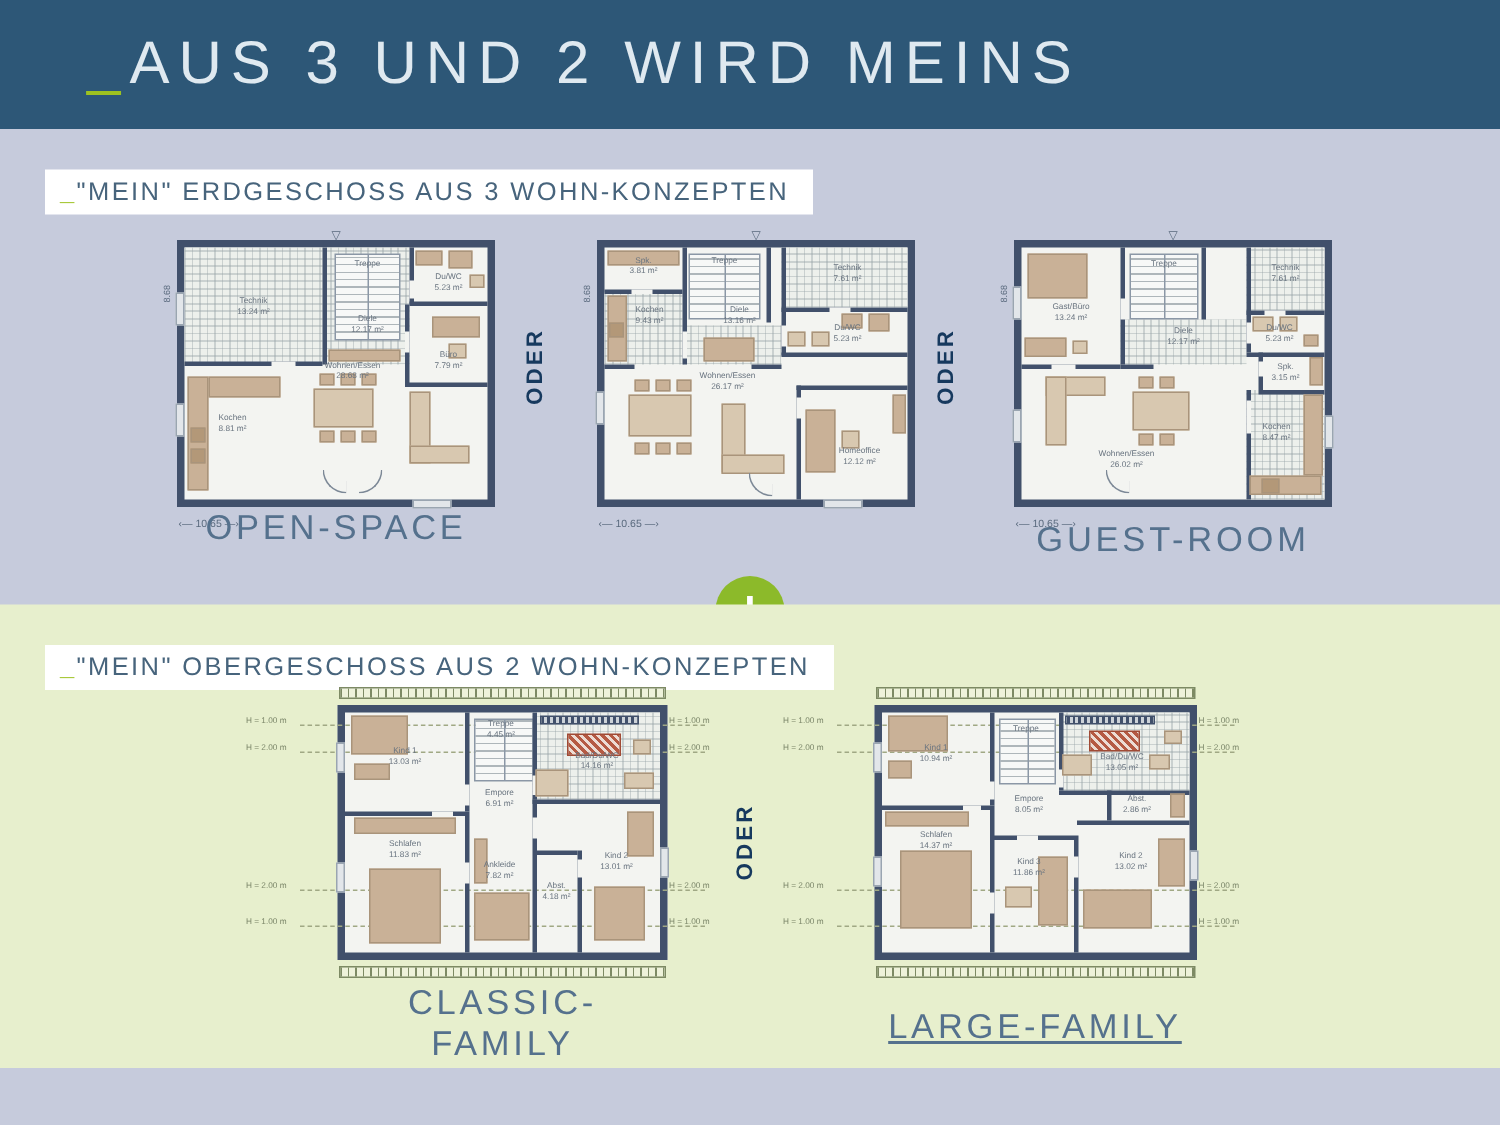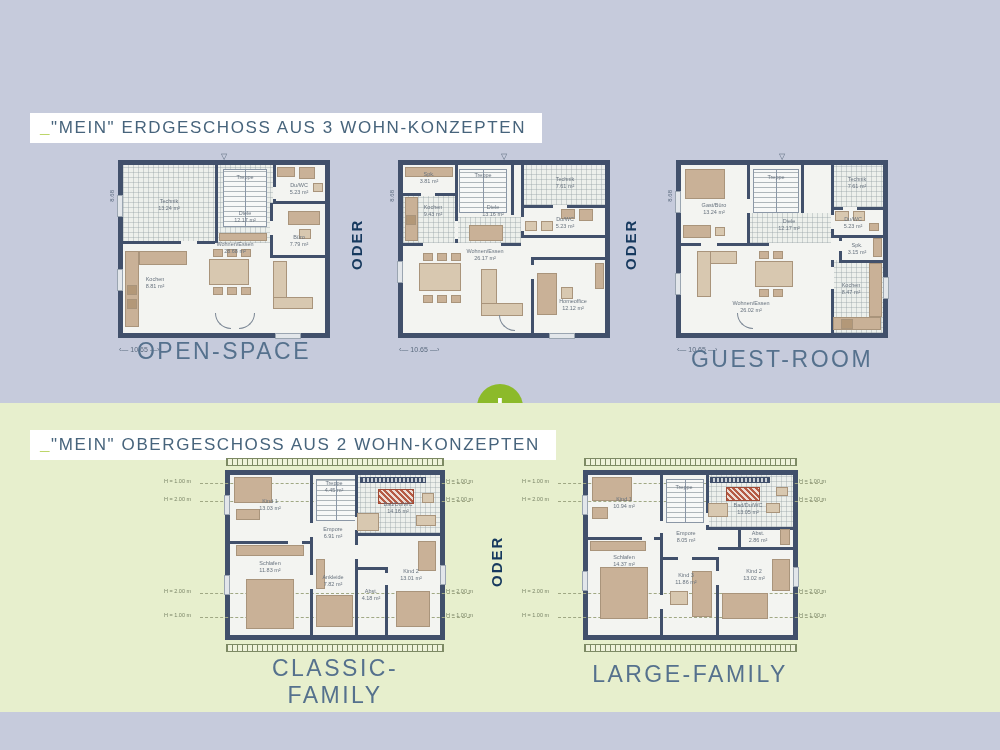--- a/index.html
+++ b/index.html
@@ -66,20 +66,23 @@
   .ruler { position:absolute; height:8px; border:1px solid #7d8a64;
            background:repeating-linear-gradient(90deg, #7d8a64 0 1px, #eef2da 1px 5px); }
   .dash { position:absolute; height:0; border-top:1px dashed #a0a884; }
   .hmark { position:absolute; font-size:5.5px; color:#7a8568; white-space:nowrap; }
 </style>
 </head>
 <body>
 
 <div class="page">
 
+  <div class="header">
+    <div class="title"><span class="acc">_</span><span>AUS 3 UND 2 WIRD MEINS</span></div>
+  </div>
   <div class="pointer"></div>
 
   <div class="eg-section">
     <div class="label-box"><span class="acc">_</span><span>"MEIN" ERDGESCHOSS AUS 3 WOHN-KONZEPTEN</span></div>
 
     <div class="plan" style="left:118px; top:74px; width:212px; height:178px;">
       <span class="roofmark">▽</span>
       <span class="vdim">8.68</span>
       <span class="wdim">10.65</span>
       <div class="tile" style="left:0;top:0;width:92px;height:78px;"></div>
@@ -474,17 +477,17 @@
         </div>
       <div class="rlabel" style="left:98px;top:104px;">
           <span class="rn">Kind 3</span>
           <span class="ra">11.86 m²</span>
         </div>
       <div class="rlabel" style="left:166px;top:100px;">
           <span class="rn">Kind 2</span>
           <span class="ra">13.02 m²</span>
         </div>
     </div>
-    <div class="plan-name" style="left:570px; top:258px; width:240px;">LARGE-FAMILY</div>
+    <div class="plan-name" style="left:570px; top:268px; width:240px;text-decoration:underline;">LARGE-FAMILY</div>
   </div>
 
 
 </div>
 
 </body></html>

